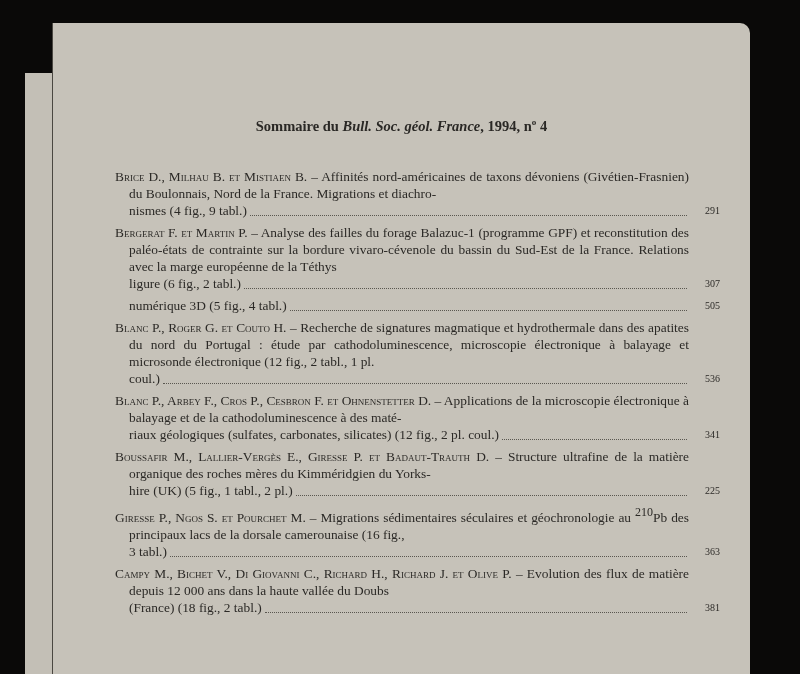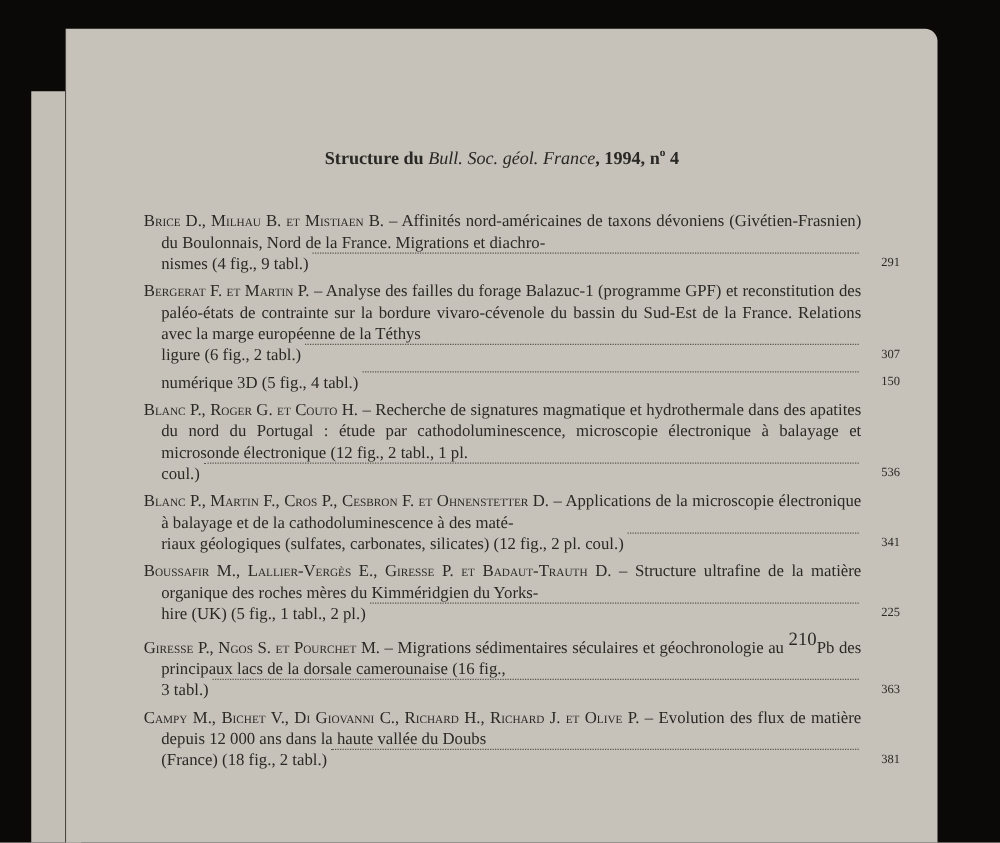--- a/index.html
+++ b/index.html
@@ -1,39 +1,39 @@
 <!DOCTYPE html>
 <html><head>
 <meta charset="utf-8">
 <style>
   html, body { margin:0; padding:0; }
   body { width:800px; height:674px; background:#0a0908; position:relative; overflow:hidden; font-family:"Liberation Serif","DejaVu Serif",serif; color:#2b2926; }
   .back-page { position:absolute; left:25px; top:73px; width:40px; height:610px; background:#c3bfb6; }
   .page { position:absolute; left:52px; top:23px; width:697px; height:660px; background:#c6c2b9; border-top-right-radius:10px; border-left:1px solid #4a4741; }
   .title { position:absolute; left:0; top:94px; width:100%; text-align:center; font-size:14.5px; font-weight:bold; color:#2a2825; }
-  .title i { font-weight:normal; }
+  .title i { font-weight:bold; }
   .title sup { font-size:9px; vertical-align:6px; }
   .entries { position:absolute; left:62px; top:134px; width:605px; }
   .entry { position:relative; margin-bottom:5px; font-size:13.4px; line-height:17px; }
   .entry .text { padding-left:14px; text-indent:-14px; width:560px; text-align:justify; }
-  .entry .last { display:flex; align-items:flex-start; padding-left:14px; width:560px; }
+  .entry .last { display:flex; align-items:flex-end; padding-left:14px; width:560px; }
   .entry .last .lt { white-space:nowrap; }
   .entry .last .dots { flex:1; border-bottom:1px dotted #5a5750; margin:0 2px 3px 3px; }
   .entry .page-num { position:absolute; right:0; bottom:0; font-size:10px; }
   .sc { font-variant:small-caps; }
-  sup.iso { font-size:15px; vertical-align:6px; }
+  sup.iso { font-size:12px; vertical-align:6px; }
 </style>
 </head>
 <body>
 
 <div class="back-page"></div>
 
 <div class="page">
   <div class="title">
-    <span>Structure du </span><i>Bull. Soc. géol. France</i><span>, 1994, n</span><sup>o</sup><span> 4</span>
+    <span>Sommaire du </span><i>Bull. Soc. géol. France</i><span>, 1994, n</span><sup>o</sup><span> 4</span>
   </div>
 
   <div class="entries">
     <div class="entry" style="margin-top:11px;">
       <div class="text"><span class="sc">Brice D., Milhau B. et Mistiaen B.</span><span> – Affinités nord-américaines de taxons dévoniens (Givétien-Frasnien) du Boulonnais, Nord de la France. Migrations et diachro-</span></div>
       <div class="last">
           <span class="lt">nismes (4 fig., 9 tabl.)</span>
           <span class="dots"></span>
         </div>
       <span class="page-num">291</span>
@@ -46,34 +46,34 @@
           <span class="dots"></span>
         </div>
       <span class="page-num">307</span>
     </div>
 
     <div class="entry">
       <div class="last">
           <span class="lt">numérique 3D (5 fig., 4 tabl.)</span>
           <span class="dots"></span>
         </div>
-      <span class="page-num">150</span>
+      <span class="page-num">505</span>
     </div>
 
     <div class="entry">
       <div class="text"><span class="sc">Blanc P., Roger G. et Couto H.</span><span> – Recherche de signatures magmatique et hydrothermale dans des apatites du nord du Portugal : étude par cathodoluminescence, microscopie électronique à balayage et microsonde électronique (12 fig., 2 tabl., 1 pl.</span></div>
       <div class="last">
           <span class="lt">coul.)</span>
           <span class="dots"></span>
         </div>
       <span class="page-num">536</span>
     </div>
 
     <div class="entry">
-      <div class="text"><span class="sc">Blanc P., Martin F., Cros P., Cesbron F. et Ohnenstetter D.</span><span> – Applications de la microscopie électronique à balayage et de la cathodoluminescence à des maté-</span></div>
+      <div class="text"><span class="sc">Blanc P., Arbey F., Cros P., Cesbron F. et Ohnenstetter D.</span><span> – Applications de la microscopie électronique à balayage et de la cathodoluminescence à des maté-</span></div>
       <div class="last">
           <span class="lt">riaux géologiques (sulfates, carbonates, silicates) (12 fig., 2 pl. coul.)</span>
           <span class="dots"></span>
         </div>
       <span class="page-num">341</span>
     </div>
 
     <div class="entry">
       <div class="text"><span class="sc">Boussafir M., Lallier-Vergès E., Giresse P. et Badaut-Trauth D.</span><span> – Structure ultrafine de la matière organique des roches mères du Kimméridgien du Yorks-</span></div>
       <div class="last">

